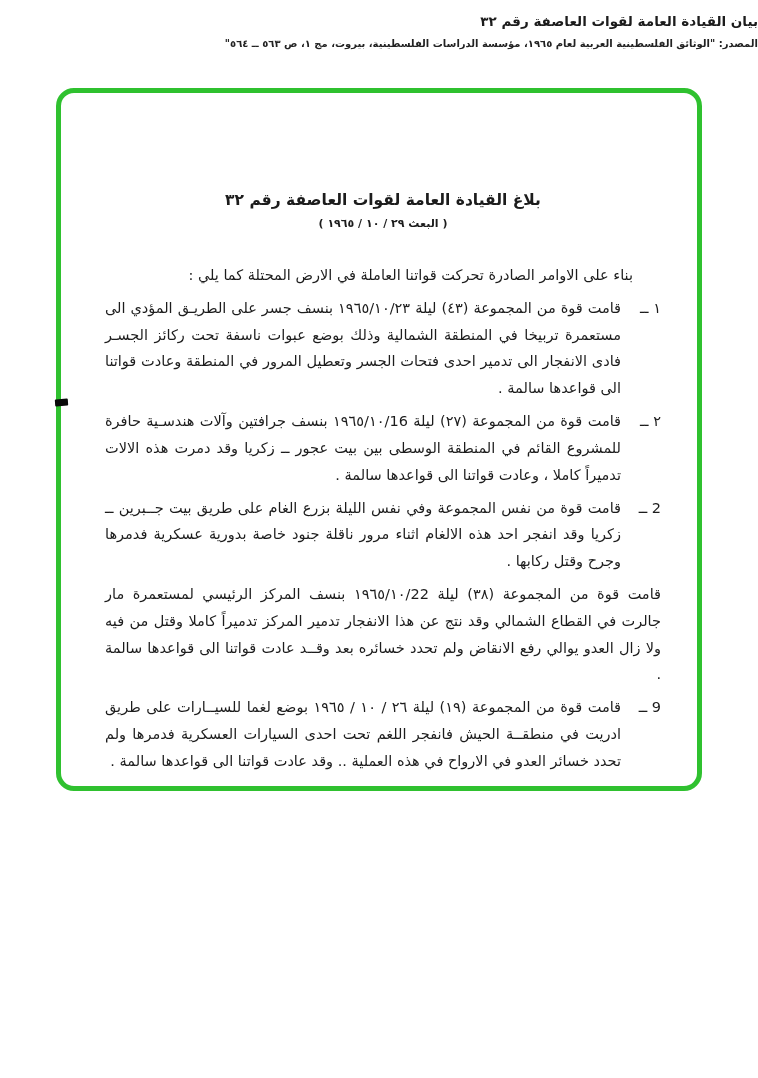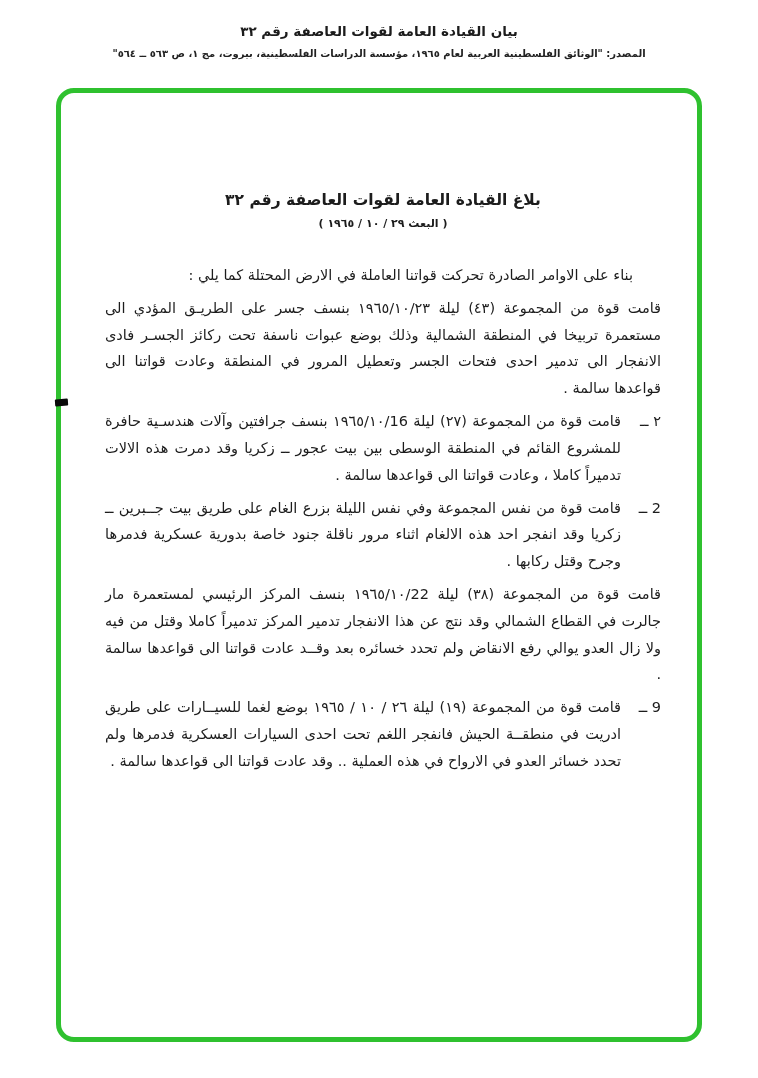--- a/index.html
+++ b/index.html
@@ -7,40 +7,39 @@
   body {
     width: 758px;
     height: 1078px;
     position: relative;
     overflow: hidden;
     font-family: "DejaVu Sans", sans-serif;
     color: #1c1c1c;
   }
   .page-header {
     direction: rtl;
-    text-align: center;
-    padding-top: 23px;
+    padding-top: 13px;
   }
   .header-title {
     font-size: 13.5px;
     font-weight: bold;
     letter-spacing: 0;
   }
   .header-source {
     font-size: 10px;
     font-weight: bold;
     margin-top: 9px;
     color: #222;
   }
   .doc-frame {
     position: absolute;
     left: 56px;
     top: 88px;
     width: 646px;
-    height: 954px;
+    height: 703px;
     border: 5px solid #2fc12f; 
     border-radius: 18px;
     background: #ffffff;
   }
   .doc-content {
     direction: rtl;
     padding: 98px 36px 0 44px;
   }
   .doc-title {
     font-size: 15.5px;
@@ -104,20 +103,21 @@
     <span class="scan-mark"></span>
 
     <div class="doc-content">
       <h1 class="doc-title">بلاغ القيادة العامة لقوات العاصفة رقم ٣٢</h1>
       <div class="doc-date">( البعث ٢٩ / ١٠ / ١٩٦٥ )</div>
       <p class="doc-intro">بناء على الاوامر الصادرة تحركت قواتنا العاملة في الارض المحتلة كما يلي :</p>
 
       <div class="doc-items">
 
         <div class="doc-item">
+          <span class="item-number">١ ــ</span>
           <span class="item-text">قامت قوة من المجموعة (٤٣) ليلة ١٩٦٥/١٠/٢٣ بنسف جسر على الطريـق المؤدي الى مستعمرة تربيخا في المنطقة الشمالية وذلك بوضع عبوات ناسفة تحت ركائز الجسـر فادى الانفجار الى تدمير احدى فتحات الجسر وتعطيل المرور في المنطقة وعادت قواتنا الى قواعدها سالمة .</span>
         </div>
 
         <div class="doc-item">
           <span class="item-number">٢ ــ</span>
           <span class="item-text">قامت قوة من المجموعة (٢٧) ليلة ١٩٦٥/١٠/16 بنسف جرافتين وآلات هندسـية حافرة للمشروع القائم في المنطقة الوسطى بين بيت عجور ــ زكريا وقد دمرت هذه الالات تدميراً كاملا ، وعادت قواتنا الى قواعدها سالمة .</span>
         </div>
 
         <div class="doc-item">
           <span class="item-number">2 ــ</span>

